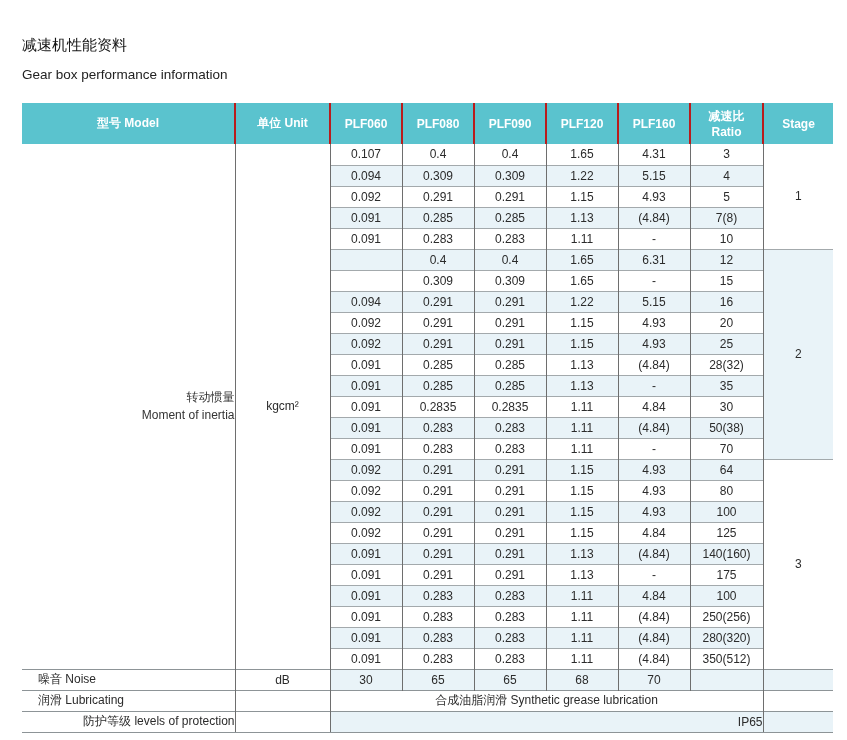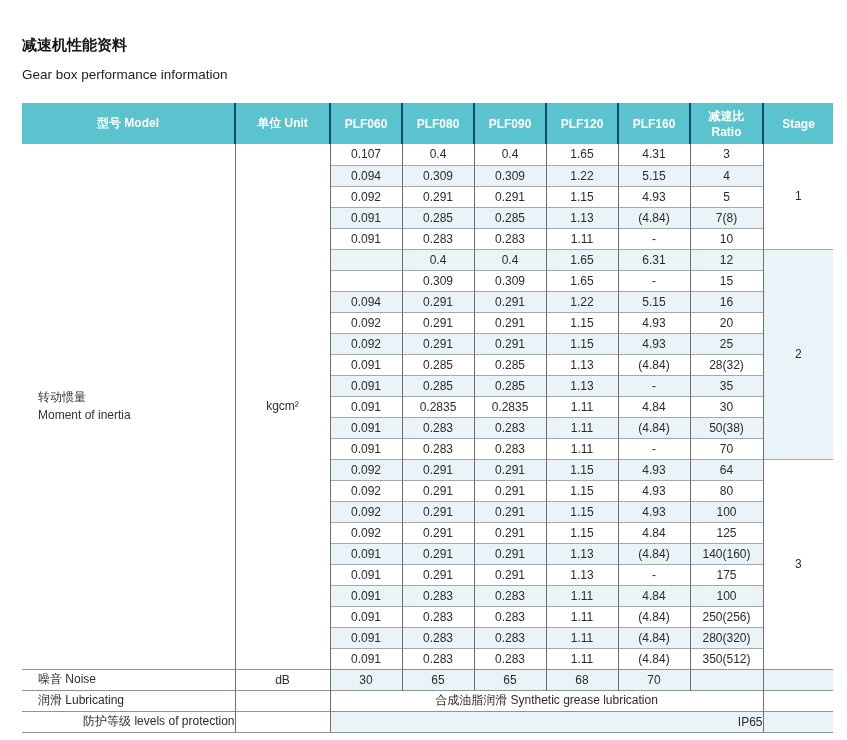--- a/index.html
+++ b/index.html
@@ -11,41 +11,41 @@
     --hline2:#8d9497;
   }
   *{box-sizing:border-box;}
   html,body{margin:0;padding:0;}
   body{
     width:847px;height:740px;background:#ffffff;
     font-family:"Liberation Sans", sans-serif;
     -webkit-font-smoothing:antialiased;
   }
   .page{padding:36px 14px 0 22px;}
-  h1.title-zh{font-size:15px;font-weight:bold;color:#141414;margin:0 0 7px 0;}
+  h1.title-zh{font-size:15px;font-weight:normal;color:#141414;margin:0 0 7px 0;}
   h2.title-en{font-size:13.5px;font-weight:400;color:#222;margin:12px 0 21px 0;}
   table.perf{
     border-collapse:collapse;table-layout:fixed;width:811px;
     font-size:12px;color:#2b2b2b;
   }
   thead tr{height:28px;}
   th.hd{
     background:var(--header-bg);color:var(--header-text);
     font-weight:700;font-size:12px;padding:5px;text-align:center;
   }
-  th.hsep{border-left:2px solid #0c4a6e;}
+  th.hsep{border-left:2px solid #b91c1c;}
   tbody.main tr{height:21px;}
   tbody.ftr tr{height:21px;}
   td{padding:0;}
   .c{text-align:center;}
   .v{border-left:1px solid var(--vline);}
   .ht{border-top:1px solid var(--hline);}
   .stripe{background:var(--stripe);}
   .model-cell{
-    text-align:left;padding-left:16px;color:#333;
+    text-align:right;padding-left:16px;color:#333;
     font-size:12px;line-height:1.55;vertical-align:middle;
   }
   .unit-cell{text-align:center;}
   .stage-cell{font-size:12px;}
   .lbl{text-align:left;padding-left:16px;}
   .bt{border-top:1px solid var(--hline2);}
   .bb{border-bottom:1px solid var(--hline2);text-align:right;}
 </style>
 </head>
 <body>

